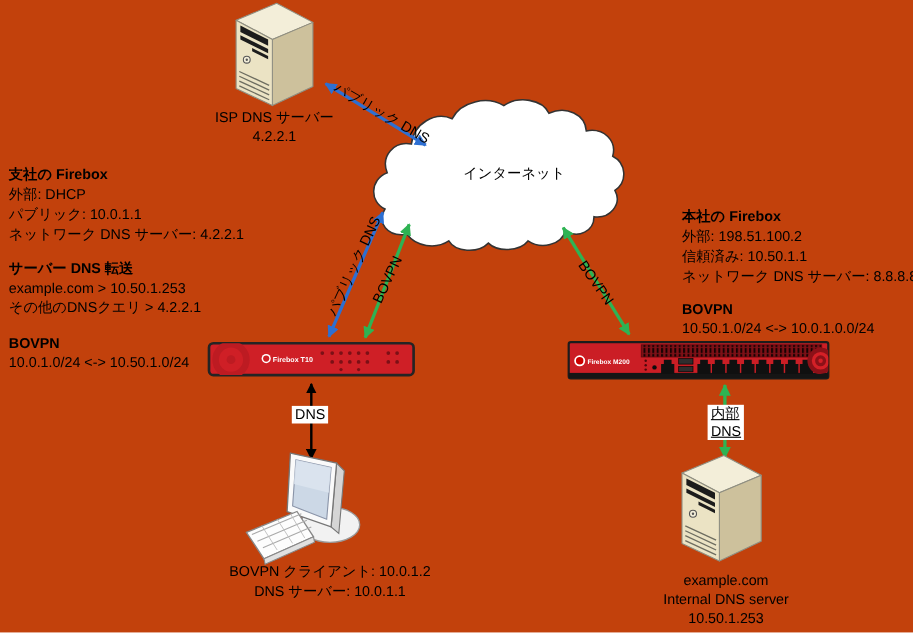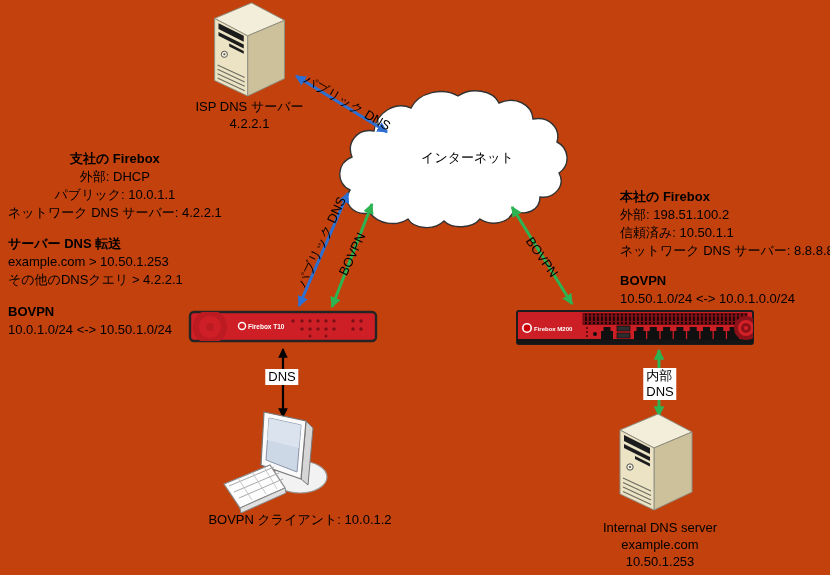--- a/index.html
+++ b/index.html
@@ -158,44 +158,45 @@
 
   <div class="node-label" style="left:182px;top:98px;width:135px;">
     <div>ISP DNS サーバー</div>
     <div>4.2.2.1</div>
   </div>
 
   <div class="node-label" style="left:405px;top:149px;width:125px;">インターネット</div>
 
   <div class="node-label" style="left:205px;top:511px;width:190px;line-height:18px;">
     <div>BOVPN クライアント: 10.0.1.2</div>
+    <div>DNS サーバー: 10.0.1.1</div>
   </div>
 
   <div class="node-label" style="left:580px;top:519px;width:160px;">
+    <div>example.com</div>
     <div>Internal DNS server</div>
-    <div>example.com</div>
     <div>10.50.1.253</div>
   </div>
 
   <div class="edge-label" style="left:347px;top:103px;transform:translate(-50%,-50%) rotate(30deg);">パブリック DNS</div>
 
   <div class="edge-label" style="left:322px;top:242px;transform:translate(-50%,-50%) rotate(-65deg);">パブリック DNS</div>
 
   <div class="edge-label" style="left:352px;top:254px;transform:translate(-50%,-50%) rotate(-65deg);">BOVPN</div>
 
   <div class="edge-label" style="left:542px;top:257px;transform:translate(-50%,-50%) rotate(55deg);">BOVPN</div>
 
   <div class="edge-label masked" style="left:282px;top:377px;transform:translate(-50%,-50%);">DNS</div>
 
-  <div class="edge-label masked" style="left:660px;top:384px;transform:translate(-50%,-50%);">
+  <div class="edge-label masked" style="left:660px;top:384px;transform:translate(-50%,-50%);text-decoration:underline;">
     <div>内部</div>
     <div>DNS</div>
   </div>
 
-  <div class="note" style="left:8px;top:150px;text-align:center;">
+  <div class="note" style="left:8px;top:150px;">
     <div class="note-title">支社の Firebox</div>
     <div>外部: DHCP</div>
     <div>パブリック: 10.0.1.1</div>
     <div>ネットワーク DNS サーバー: 4.2.2.1</div>
   </div>
 
   <div class="note" style="left:8px;top:235px;">
     <div class="note-title">サーバー DNS 転送</div>
     <div>example.com &gt; 10.50.1.253</div>
     <div>その他のDNSクエリ &gt; 4.2.2.1</div>

